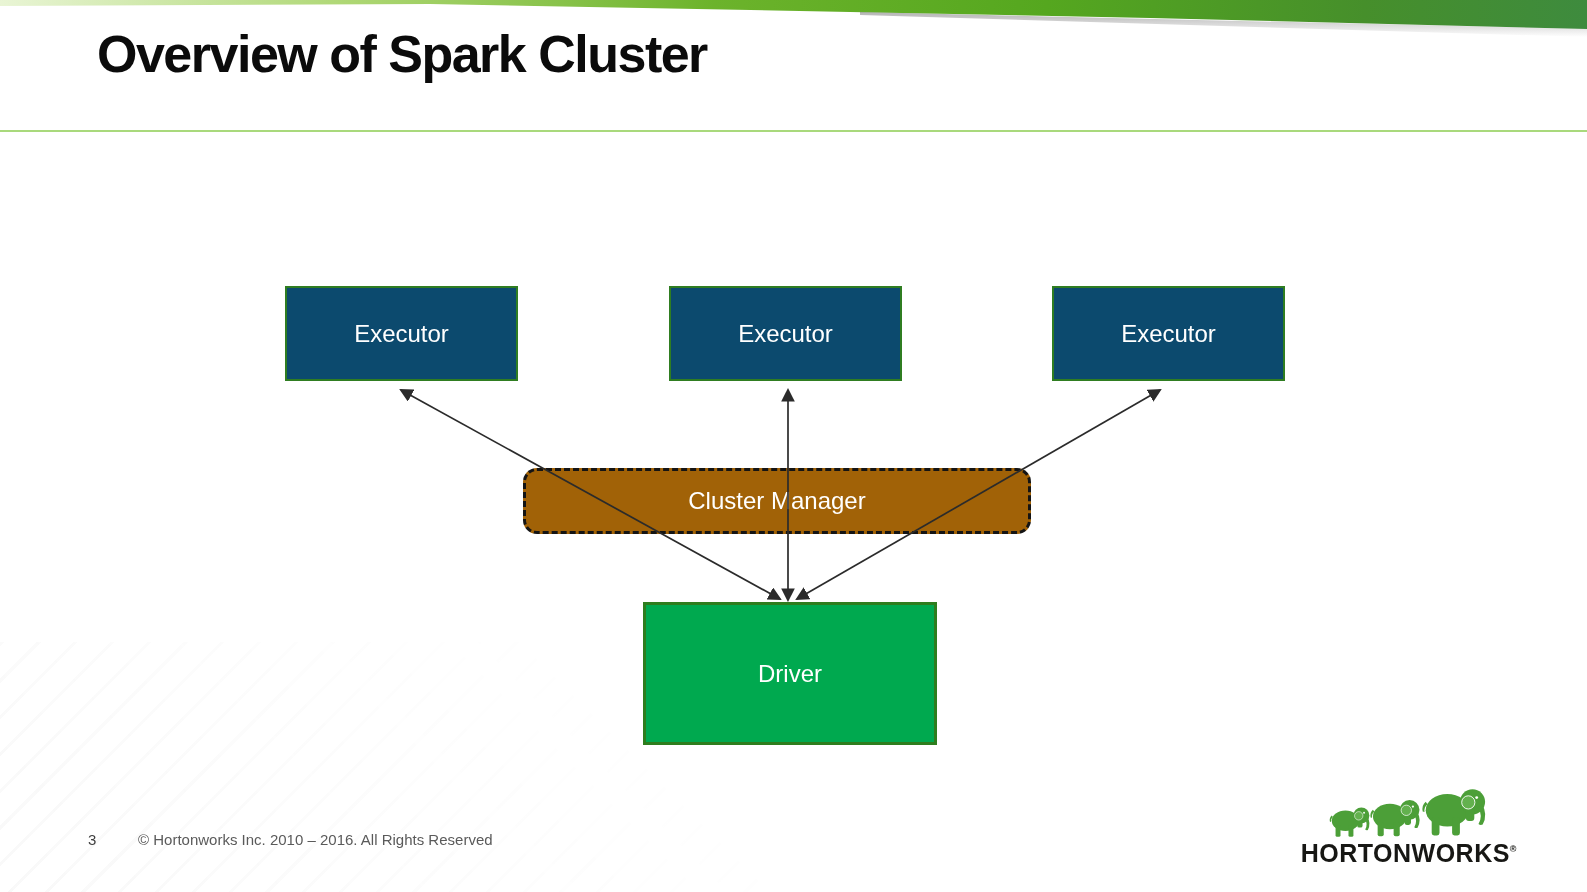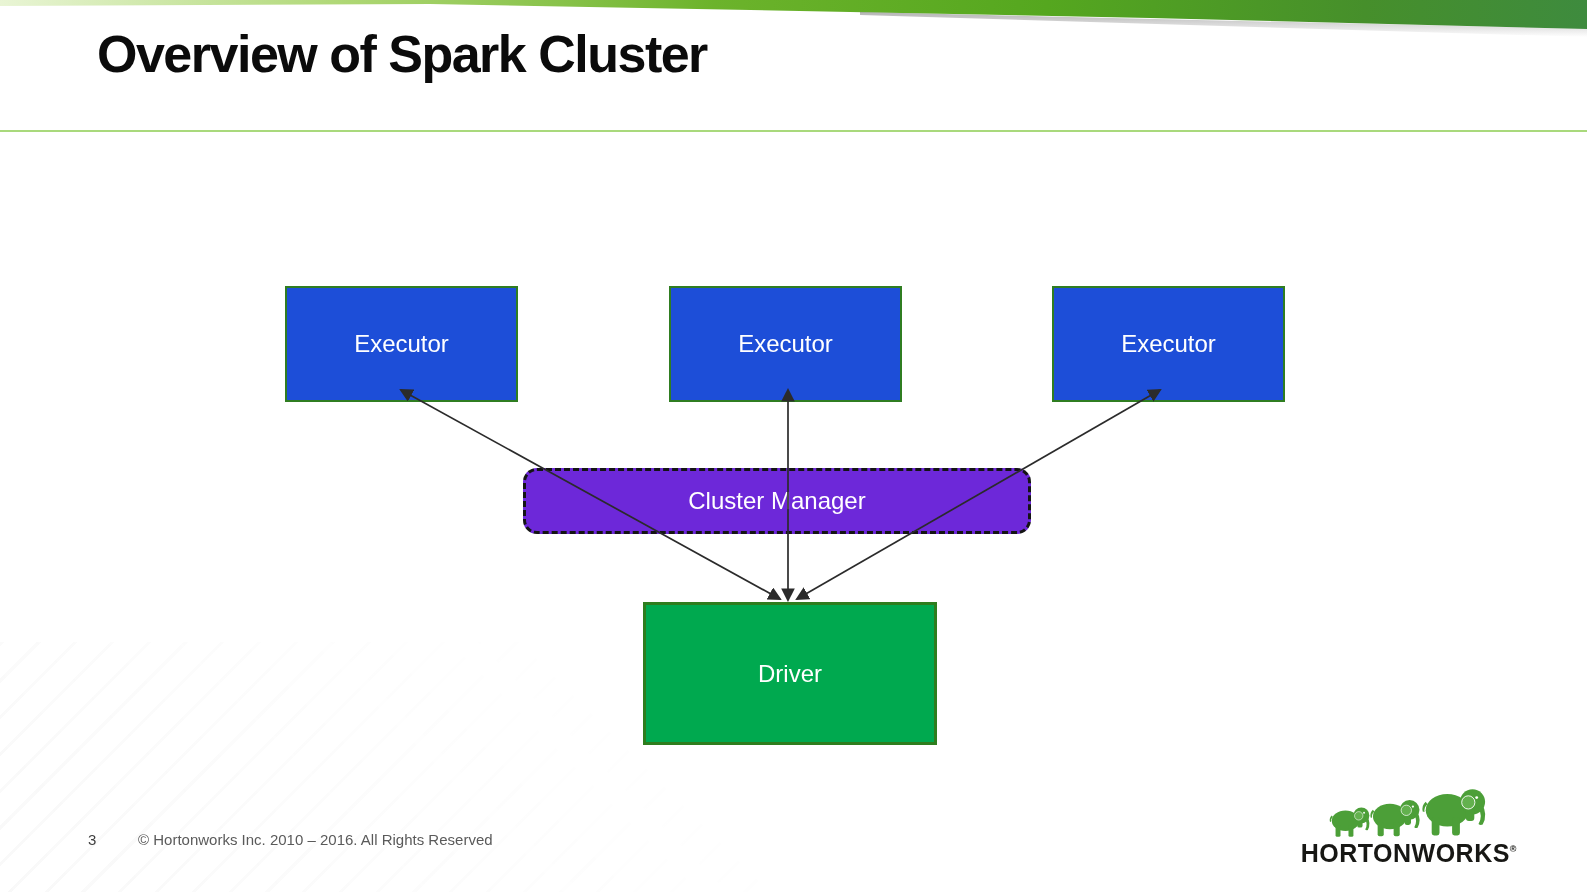--- a/index.html
+++ b/index.html
@@ -10,25 +10,25 @@
   .top-band{position:absolute;top:0;left:0;width:1587px;height:60px;display:block;}
 
   
   .title{position:absolute;left:94px;top:22px;margin:3px;font-size:52px;line-height:1.15;
          font-weight:bold;letter-spacing:-1.5px;color:#0b0b0b;}
   .divider{position:absolute;left:0;top:130px;width:1587px;height:2px;background:#a9d97c;}
 
   
   .box{position:absolute;display:flex;align-items:center;justify-content:center;
        color:#ffffff;font-size:24px;box-sizing:border-box;}
-  .executor{width:233px;height:116px;background:#1d4ed8;border:2px solid #2F7D21;}
+  .executor{width:233px;height:95px;background:#0c4a6e;border:2px solid #2F7D21;}
   .exec-1{left:285px;top:286px;}
   .exec-2{left:669px;top:286px;}
   .exec-3{left:1052px;top:286px;}
-  .cluster-manager{left:523px;top:468px;width:508px;height:66px;background:#6d28d9;
+  .cluster-manager{left:523px;top:468px;width:508px;height:66px;background:#a16207;
        border:3px dashed #141414;border-radius:14px;}
   .driver{left:643px;top:602px;width:294px;height:143px;background:#00A94F;
        border:3px solid #2E7D1E;}
 
   
   .arrows{position:absolute;left:0;top:0;width:1587px;height:892px;pointer-events:none;}
 
   
   .corner-texture{position:absolute;left:0;bottom:0;width:820px;height:250px;
        background:repeating-linear-gradient(135deg, rgba(120,120,120,0.05) 0 3px, rgba(255,255,255,0) 3px 26px);

